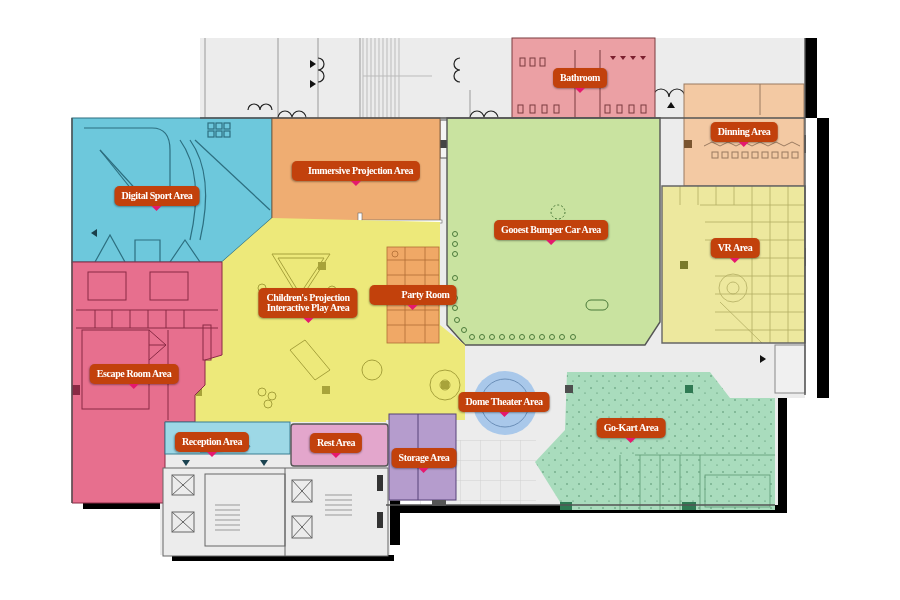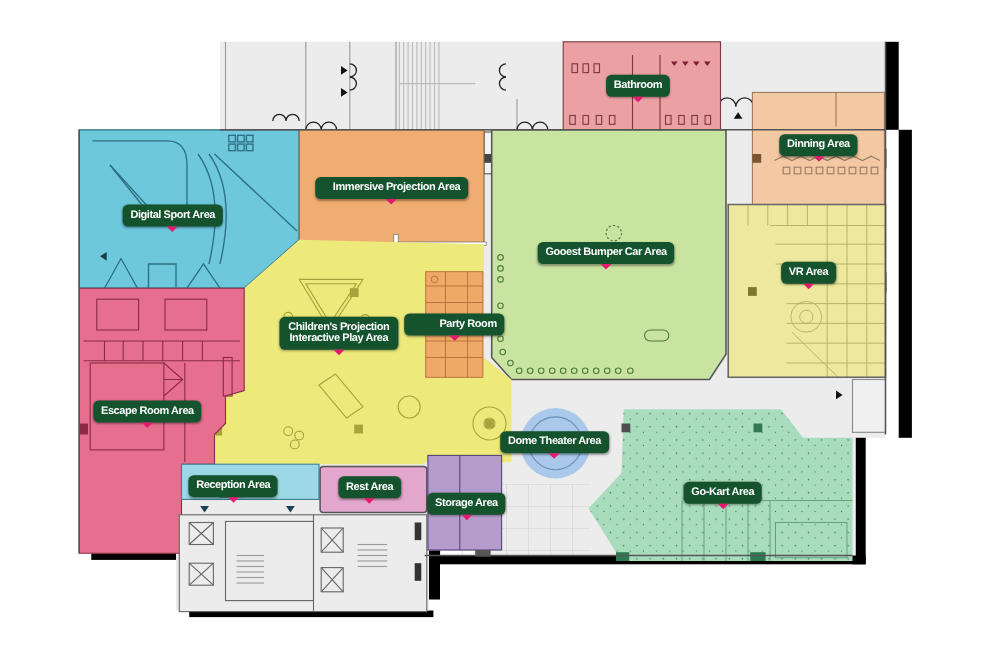--- a/index.html
+++ b/index.html
@@ -1,19 +1,19 @@
 <!DOCTYPE html>
 <html><head>
 <meta charset="utf-8">
 <style>
   html,body{margin:0;padding:0;background:#ffffff;}
   body{width:900px;height:600px;position:relative;overflow:hidden;font-family:"Liberation Sans",sans-serif;}
   #map{position:absolute;left:0;top:0;width:900px;height:600px;}
   .zone{position:absolute;cursor:pointer;}
-  .pin{position:absolute;transform:translate(-50%,-100%);background:#14532d;color:#fff;font-family:Liberation Sans, sans-serif;font-weight:bold;font-size:10px;letter-spacing:-0.4px;line-height:10px;padding:5px 7px;border-radius:5px;white-space:nowrap;text-align:center;box-shadow:0 1px 2px rgba(0,0,0,0.35);cursor:pointer;}
+  .pin{position:absolute;transform:translate(-50%,-100%);background:#c2410c;color:#fff;font-family:Liberation Serif, serif;font-weight:bold;font-size:10px;letter-spacing:-0.4px;line-height:10px;padding:5px 7px;border-radius:5px;white-space:nowrap;text-align:center;box-shadow:0 1px 2px rgba(0,0,0,0.35);cursor:pointer;}
   .pin::after{content:"";position:absolute;left:50%;bottom:-5px;margin-left:-5px;width:0;height:0;border-left:5px solid transparent;border-right:5px solid transparent;border-top:5px solid #e5196e;}
   .pin.two{line-height:10px;padding:5px 8px;}
 </style>
 </head>
 <body>
 
 <div id="map">
   <svg width="900" height="600" viewBox="0 0 900 600" xmlns="http://www.w3.org/2000/svg">
     <defs>
       <pattern id="grid" width="20" height="20" patternUnits="userSpaceOnUse">
@@ -365,14 +365,14 @@
   <div class="pin two" style="left:308px;top:318px;">
     <div>Children's Projection</div>
     <div>Interactive Play Area</div>
   </div>
   <div class="pin" style="left:413px;top:305px;padding-left:32px;">Party Room</div>
   <div class="pin" style="left:134px;top:384px;">Escape Room Area</div>
   <div class="pin" style="left:212px;top:452px;">Reception Area</div>
   <div class="pin" style="left:336px;top:453px;">Rest Area</div>
   <div class="pin" style="left:424px;top:468px;">Storage Area</div>
   <div class="pin" style="left:504px;top:412px;text-align:right;">Dome Theater Area</div>
-  <div class="pin" style="left:657px;top:438px;margin-top:20px;">Go-Kart Area</div>
+  <div class="pin" style="left:631px;top:438px;">Go-Kart Area</div>
 </div>
 
 </body></html>

